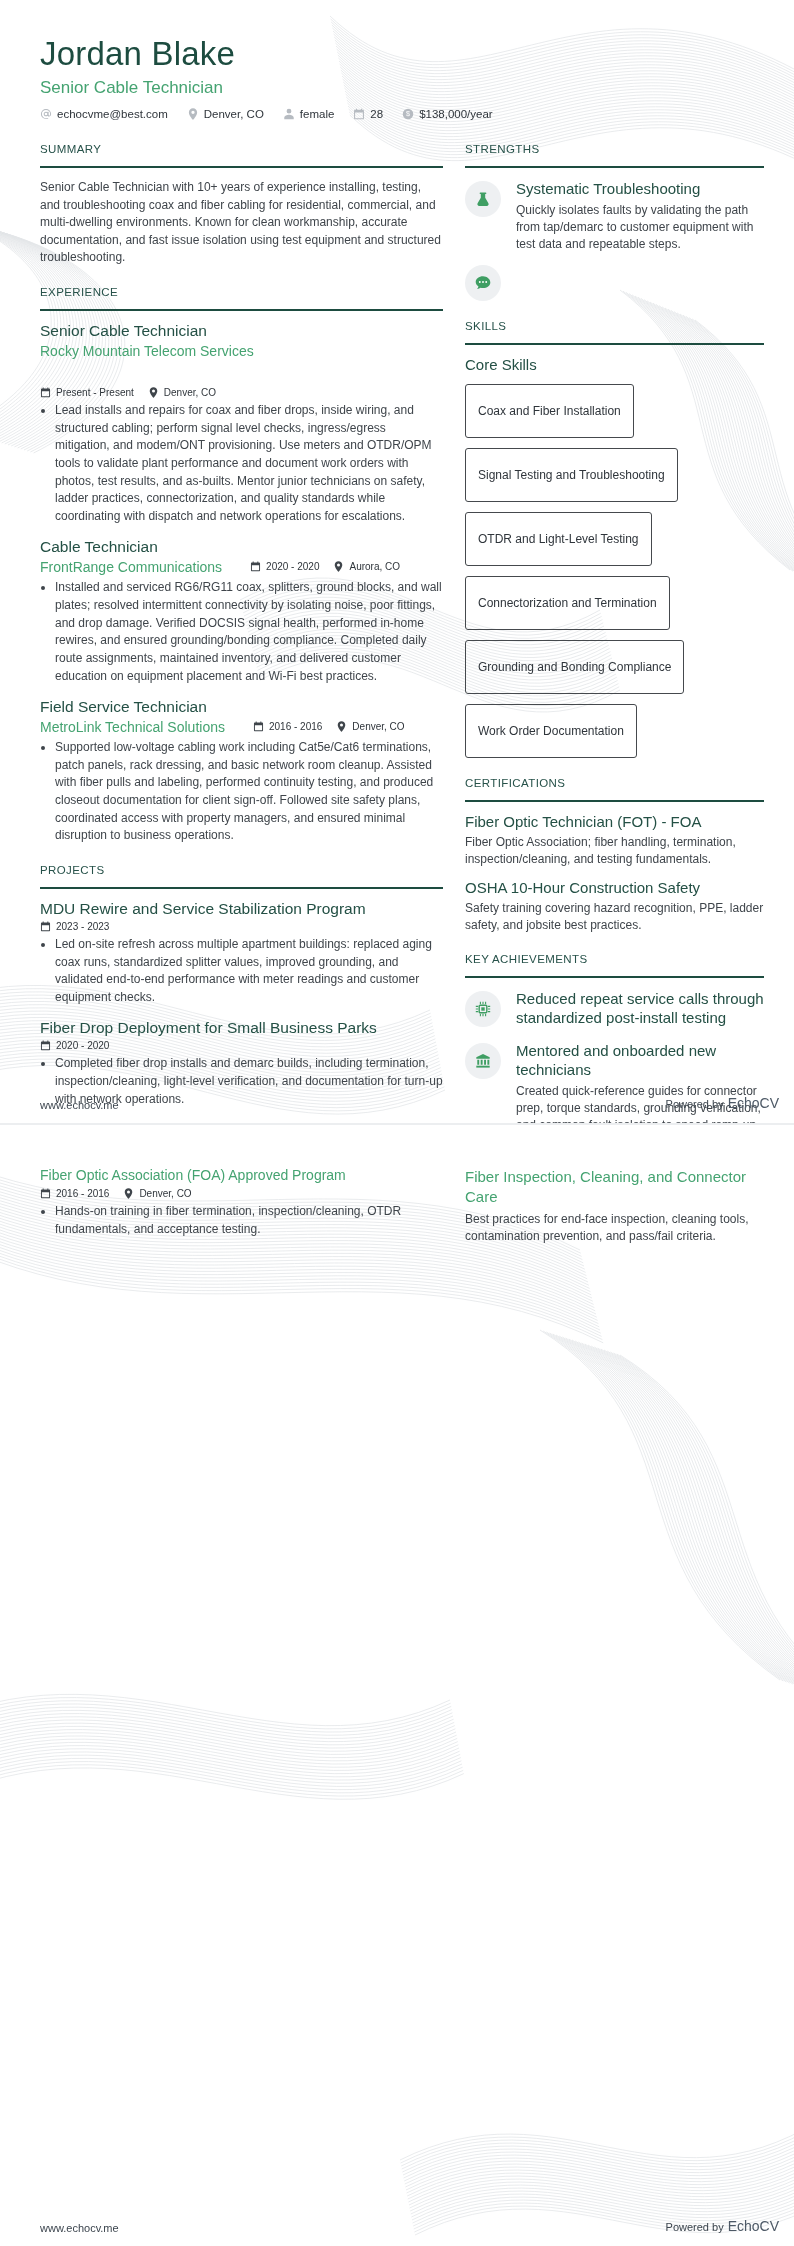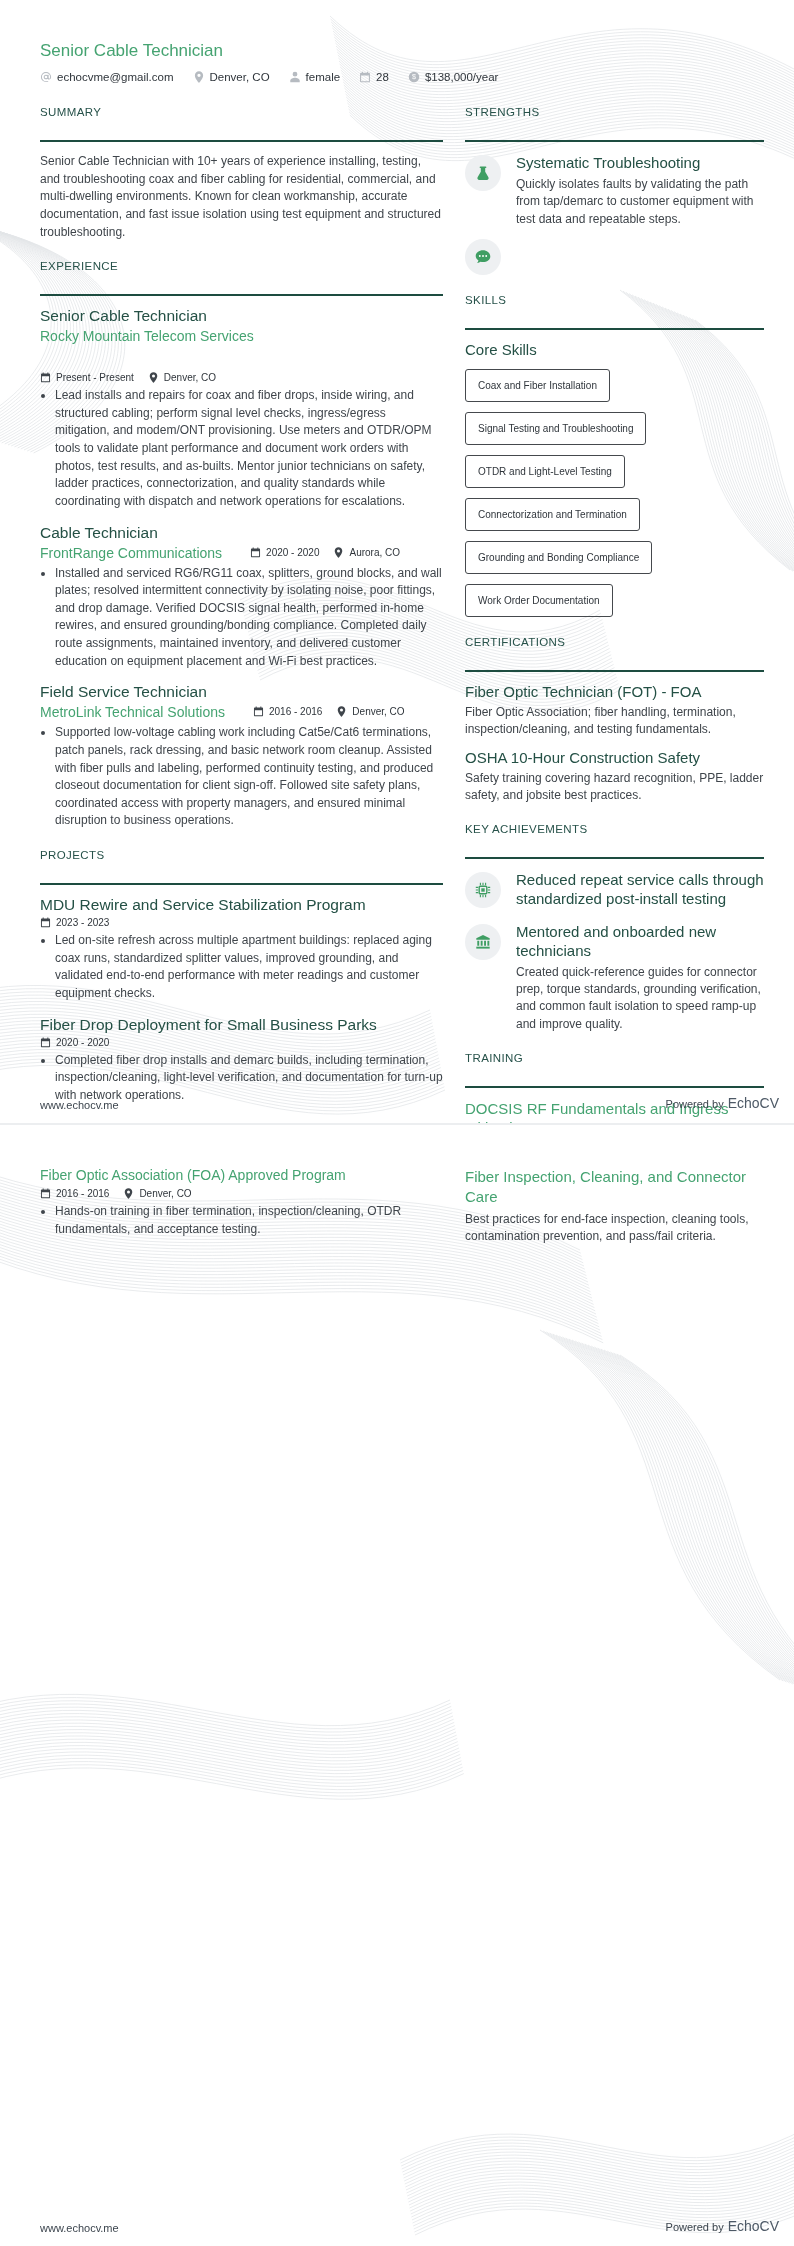--- a/index.html
+++ b/index.html
@@ -17,21 +17,21 @@
   .c-item{display:inline-flex;align-items:center;gap:5px;}
   .c-icon{color:#b6bbc1;display:inline-flex;}
   .c-icon svg{width:12px;height:12px;display:block;}
 
   
   .columns{display:flex;gap:22px;margin-top:23px;}
   .col-left{width:403px;flex:none;}
   .col-right{flex:1;min-width:0;}
 
   .sec{margin-bottom:19px;}
-  .sec-h{font-size:11.5px;font-weight:400;letter-spacing:.4px;color:#27524a;border-bottom:2px solid #1d4c40;padding-bottom:22px;margin:0 0 11px 0;}
+  .sec-h{font-size:11.5px;font-weight:400;letter-spacing:.4px;color:#27524a;border-bottom:2px solid #1d4c40;padding-bottom:11px;margin:0 0 11px 0;}
   .body-text{font-size:12px;line-height:1.47;color:#3f454b;margin:0;}
 
   .job{margin-bottom:13px;}
   .job-title{font-size:15.5px;color:#245045;margin-bottom:3px;}
   .company-row{display:flex;flex-wrap:wrap;align-items:baseline;column-gap:16px;row-gap:4px;margin-bottom:4px;gap:28px;}
   .company{font-size:14px;color:#45a371;}
   .meta-group{display:inline-flex;gap:14px;align-items:center;}
   .meta{display:inline-flex;align-items:center;gap:5px;font-size:10px;color:#2f353b;white-space:nowrap;}
   .m-icon{color:#3f454b;display:inline-flex;}
   .m-icon svg{width:11px;height:11px;display:block;}
@@ -40,21 +40,21 @@
   .bullets li{font-size:12px;line-height:1.47;color:#3f454b;}
   .bullets li::marker{color:#3f454b;}
 
   
   .s-item{display:flex;gap:15px;margin-bottom:9px;}
   .s-circle{width:36px;height:36px;border-radius:50%;background:#eef0f2;flex:none;display:flex;align-items:center;justify-content:center;margin-top:2px;color:#3f9e63;}
   .s-circle svg{width:16px;height:16px;display:block;}
   .s-title{font-size:15px;line-height:1.28;color:#245045;margin-bottom:4px;}
   .s-text{font-size:12px;line-height:1.43;color:#3f454b;}
   .core{font-size:15px;color:#245045;margin:1px 0 11px 0;}
-  .chip{display:block;width:fit-content;border:1.2px solid #45494d;border-radius:3px;padding:10px 12px;font-size:10px;color:#2f353b;margin-bottom:10px;background:transparent;}
+  .chip{display:block;width:fit-content;border:1.2px solid #45494d;border-radius:3px;padding:19px 12px;font-size:12px;color:#2f353b;margin-bottom:10px;background:transparent;}
   .cert{margin-bottom:11px;}
   .cert-title{font-size:15px;color:#245045;margin-bottom:4px;}
   .t-title{font-size:15px;color:#45a371;line-height:1.3;margin-bottom:5px;}
 
   
   .page-footer{position:absolute;left:40px;right:15px;bottom:12px;display:flex;justify-content:space-between;align-items:flex-end;z-index:2;}
   .site{font-size:11px;color:#3c454e;}
   .powered{font-size:11px;color:#3c454e;display:flex;align-items:baseline;gap:4px;}
   .brand{font-size:14px;color:#4d5966;}
 </style>
@@ -303,29 +303,30 @@
       <path d="M 412.6 2223 C 572.6 2143, 672.6 2283, 832.6 2183" fill="none" stroke="#e3e6e9" stroke-width="0.8"></path>
       <path d="M 413.2 2226 C 573.2 2146, 673.2 2286, 833.2 2186" fill="none" stroke="#e3e6e9" stroke-width="0.8"></path>
       <path d="M 413.8 2229 C 573.8 2149, 673.8 2289, 833.8 2189" fill="none" stroke="#e3e6e9" stroke-width="0.8"></path>
       <path d="M 414.4 2232 C 574.4 2152, 674.4 2292, 834.4 2192" fill="none" stroke="#e3e6e9" stroke-width="0.8"></path>
       <path d="M 415 2235 C 575 2155, 675 2295, 835 2195" fill="none" stroke="#e3e6e9" stroke-width="0.8"></path>
     </svg>
 
   <div class="page">
     <div class="page-inner">
       <header>
+        <h1 class="name">Jordan Blake</h1>
         <div class="role">Senior Cable Technician</div>
         <div class="contact">
           <span class="c-item">
             <span class="c-icon">
                 <svg viewBox="0 0 16 16" fill="currentColor">
                   <path d="M8 1.2A6.8 6.8 0 1 0 8 14.8h2.9v-1.3H8A5.5 5.5 0 1 1 13.5 8c0 1.3-.4 2.2-1.1 2.2-.6 0-.9-.4-.9-1.1V4.9h-1.3v.7A3.1 3.1 0 0 0 8 4.9a3.1 3.1 0 1 0 2.2 5.3c.3.7 1 1.2 1.9 1.2 1.7 0 2.7-1.5 2.7-3.4A6.8 6.8 0 0 0 8 1.2zM8 9.8a1.8 1.8 0 1 1 0-3.6 1.8 1.8 0 0 1 0 3.6z"></path>
                 </svg>
               </span>
-            <span>echocvme@gmail.com</span>
+            <span>echocvme@best.com</span>
           </span>
           <span class="c-item">
             <span class="c-icon">
                 <svg viewBox="0 0 12 16" fill="currentColor">
                   <path d="M6 .4C2.9.4.5 2.8.5 5.9.5 10 6 15.8 6 15.8s5.5-5.8 5.5-9.9C11.5 2.8 9.1.4 6 .4zm0 7.6a2.2 2.2 0 1 1 0-4.4 2.2 2.2 0 0 1 0 4.4z"></path>
                 </svg>
               </span>
             <span>Denver, CO</span>
           </span>
           <span class="c-item">

